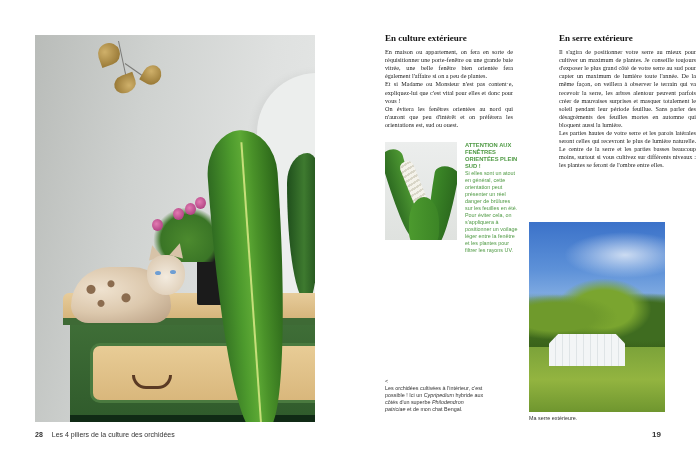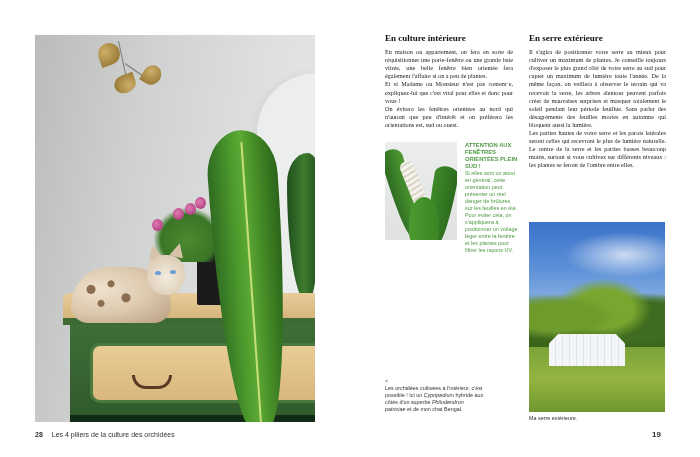--- a/index.html
+++ b/index.html
@@ -95,21 +95,21 @@
   
   .folio-left { position: absolute; left: 35px; top: 431px; font-family: "Liberation Sans", sans-serif; font-size: 7px; color: #333; }
   .folio-left .num { font-weight: bold; margin-right: 7px; }
   .folio-right { position: absolute; left: 652px; top: 430px; font-family: "Liberation Sans", sans-serif; font-size: 8px; font-weight: bold; color: #333; }
 
   
   .col { position: absolute; font-size: 6.2px; line-height: 8.1px; text-align: justify; color: #222; }
   .col h2 { font-family: "Liberation Serif", serif; font-size: 9px; font-weight: bold; margin-bottom: 6px; text-align: left; color: #111; }
   .col p { margin: 0; }
   .col-left { left: 385px; top: 34px; width: 128px; }
-  .col-right { left: 529px; top: 34px; width: 137px; }
+  .col-right { left: 559px; top: 34px; width: 137px; }
 
   
   .photo-leaf {
     position: absolute; left: 385px; top: 142px; width: 72px; height: 98px; overflow: hidden;
     background: linear-gradient(180deg, #eceeed, #dfe2df);
   }
   .leaf-a { position: absolute; left: 6px; top: 6px; width: 22px; height: 90px; background: linear-gradient(90deg, #2d6b21, #4f9a33); border-radius: 50% 50% 40% 40% / 10% 10% 90% 90%; transform: rotate(-16deg); }
   .leaf-b { position: absolute; left: 44px; top: 24px; width: 24px; height: 80px; background: linear-gradient(90deg, #3d8a28, #2c6a1e); border-radius: 50% 50% 40% 40% / 10% 10% 90% 90%; transform: rotate(10deg); }
   .leaf-c { position: absolute; left: 24px; top: 55px; width: 30px; height: 50px; background: linear-gradient(90deg, #4c9a2e, #3c8526); border-radius: 50% 50% 30% 30%; }
   .flower-spike { position: absolute; left: 22px; top: 18px; width: 14px; height: 50px; background: repeating-linear-gradient(170deg, #f4f2ea 0 3px, #d9d6c8 3px 5px); transform: rotate(-22deg); border-radius: 6px; }
@@ -173,21 +173,21 @@
     <div class="cat-eye r"></div>
     <div class="big-leaf"></div>
   </div>
 
   <div class="folio-left">
     <span class="num">28</span>
     <span>Les 4 piliers de la culture des orchidées</span>
   </div>
 
   <div class="col col-left">
-    <h2>En culture intérieure</h2>
+    <h2>En culture extérieure</h2>
     <p>En maison ou appartement, on fera en sorte de réquisitionner une porte-fenêtre ou une grande baie vitrée, une belle fenêtre bien orientée fera également l'affaire si on a peu de plantes.</p>
     <p>Et si Madame ou Monsieur n'est pas content·e, expliquez-lui que c'est vital pour elles et donc pour vous !</p>
     <p>On évitera les fenêtres orientées au nord qui n'auront que peu d'intérêt et on préférera les orientations est, sud ou ouest.</p>
   </div>
 
   <div class="col col-right">
     <h2>En serre extérieure</h2>
     <p>Il s'agira de positionner votre serre au mieux pour cultiver un maximum de plantes. Je conseille toujours d'exposer le plus grand côté de votre serre au sud pour capter un maximum de lumière toute l'année. De la même façon, on veillera à observer le terrain qui va recevoir la serre, les arbres alentour peuvent parfois créer de mauvaises surprises et masquer totalement le soleil pendant leur période feuillue. Sans parler des désagréments des feuilles mortes en automne qui bloquent aussi la lumière.</p>
     <p>Les parties hautes de votre serre et les parois latérales seront celles qui recevront le plus de lumière naturelle. Le centre de la serre et les parties basses beaucoup moins, surtout si vous cultivez sur différents niveaux : les plantes se feront de l'ombre entre elles.</p>
   </div>

